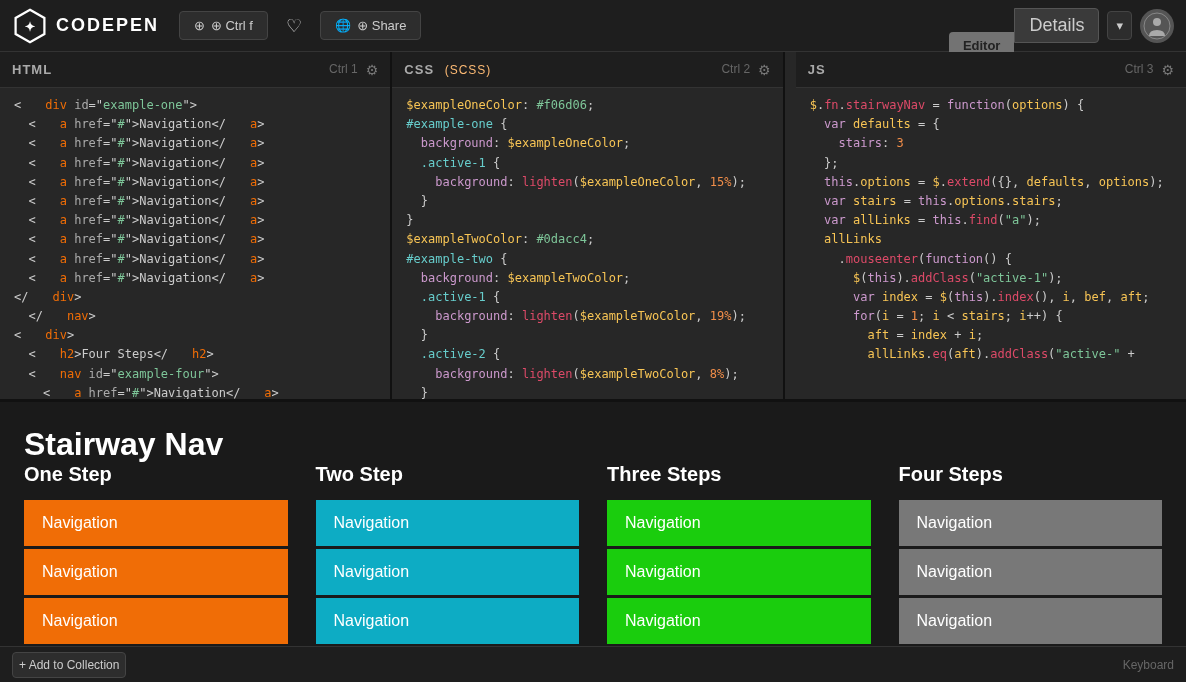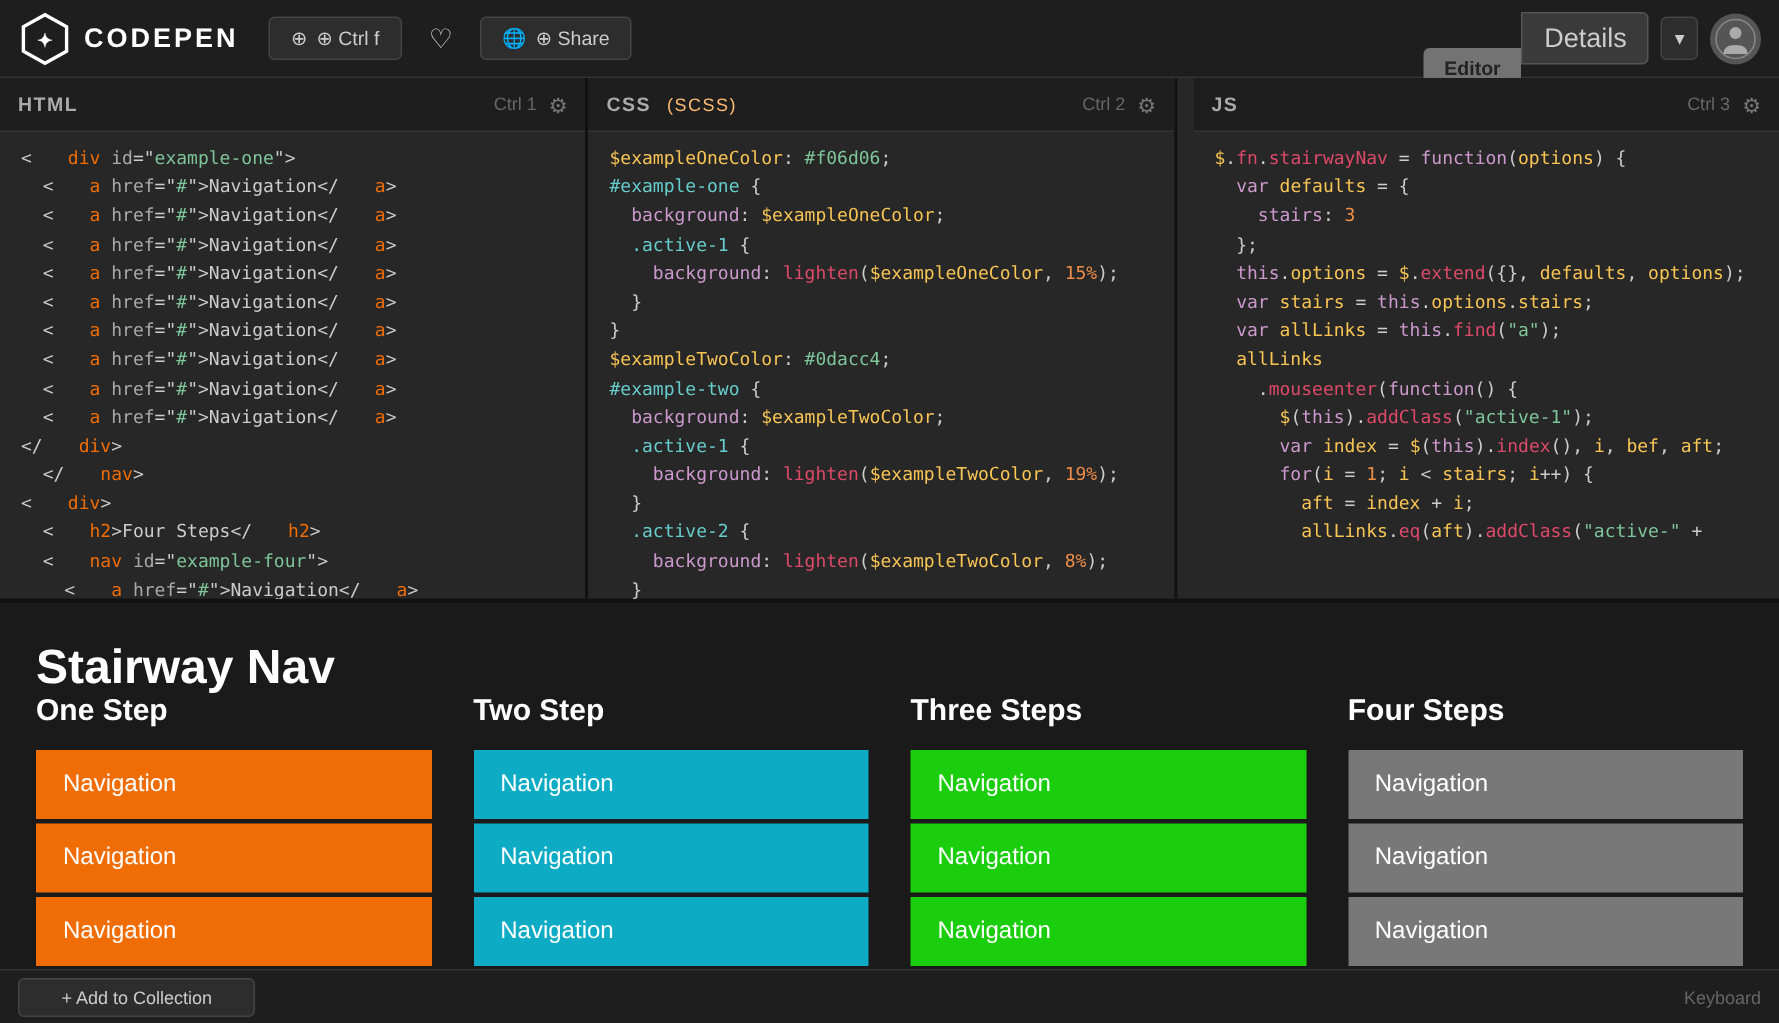--- a/index.html
+++ b/index.html
@@ -155,21 +155,21 @@
     
     .bottombar {
       background: #1e1e1e;
       height: 36px;
       display: flex; align-items: center; justify-content: space-between;
       padding: 0 12px;
       border-top: 1px solid #333;
       flex-shrink: 0;
     }
     .add-collection-btn {
-      background: #2d2d2d; border: 1px solid #444; color: #ccc; padding: 5px 28px; border-radius: 4px; font-size: 12px; cursor: pointer;
+      background: #2d2d2d; border: 1px solid #444; color: #ccc; padding: 5px 6px; border-radius: 4px; font-size: 12px; cursor: pointer;
     }
     .keyboard-text { color: #666; font-size: 12px; }
 
     
     .preview-wrapper {
       flex: 1;
       position: relative;
       overflow: hidden;
       display: flex;
     }

